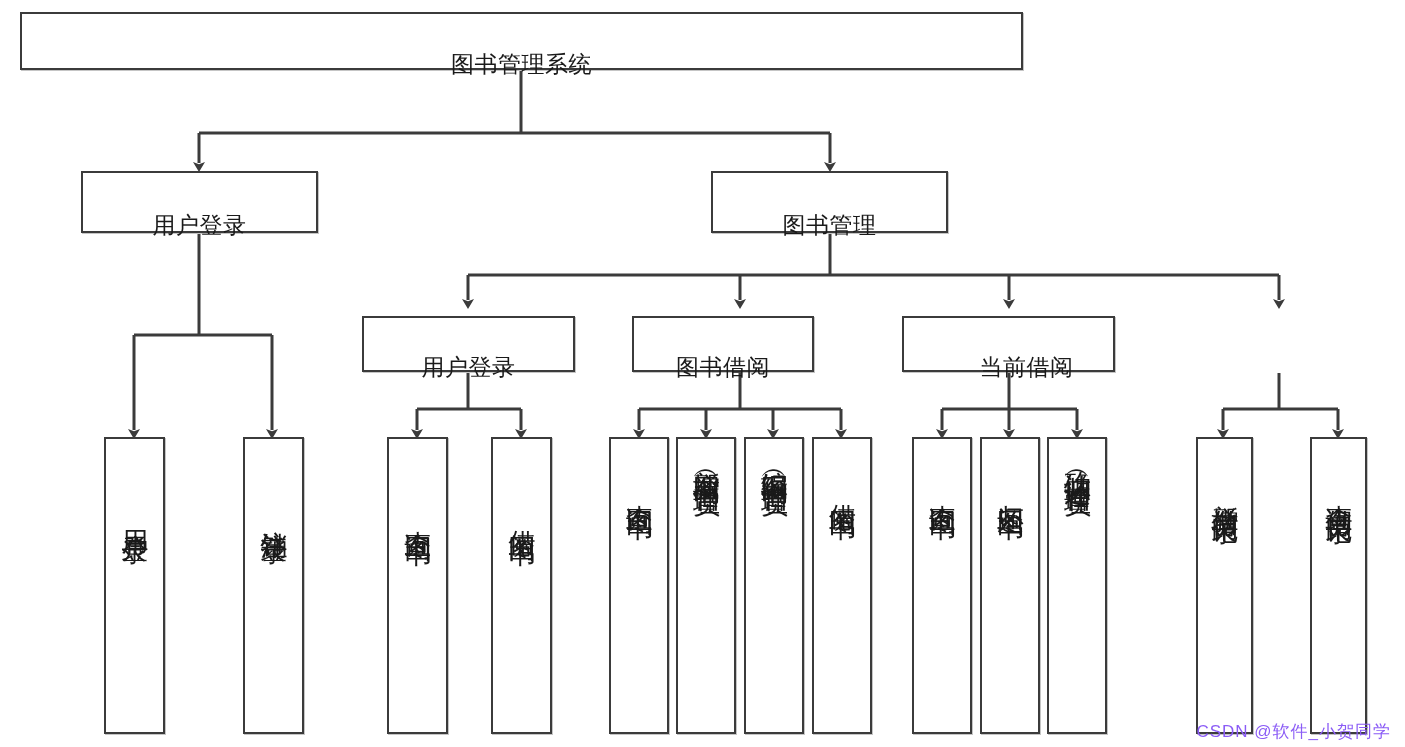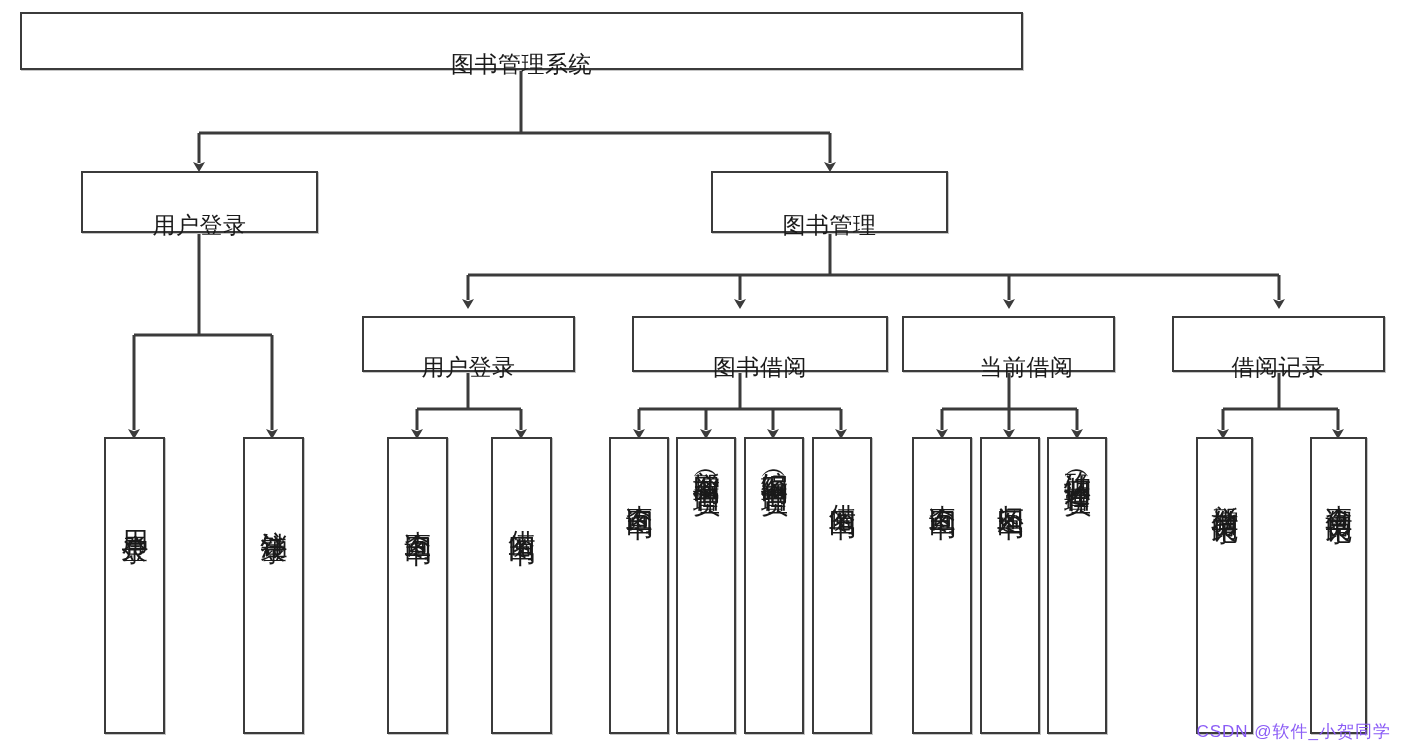--- a/index.html
+++ b/index.html
@@ -142,29 +142,26 @@
   <div class="node horiz" style="left:81px; top:171px; width:237px; height:62px;">
     <span class="lbl">用户登录</span>
   </div>
   <div class="node horiz" style="left:711px; top:171px; width:237px; height:62px;">
     <span class="lbl">图书管理</span>
   </div>
 
   <div class="node horiz" style="left:362px; top:316px; width:213px; height:56px;">
     <span class="lbl">用户登录</span>
   </div>
-  <div class="node horiz" style="left:632px; top:316px; width:256px; height:56px;">
+  <div class="node horiz" style="left:632px; top:316px; width:182px; height:56px;">
     <span class="lbl">图书借阅</span>
   </div>
   <div class="node horiz" style="left:902px; top:316px; width:213px; height:56px;padding-left:36px;">
     <span class="lbl">当前借阅</span>
   </div>
-  <div class="node horiz" style="left:1172px; top:316px; width:213px; height:56px;">
-    <span class="lbl">借阅记录</span>
-  </div>
 
   <div class="node vert mid" style="left:104px; top:437px; width:61px; height:297px;">
     <span class="lbl">用户登录</span>
   </div>
   <div class="node vert mid" style="left:243px; top:437px; width:61px; height:297px;">
     <span class="lbl">注销登录</span>
   </div>
 
   <div class="node vert mid" style="left:387px; top:437px; width:61px; height:297px;">
     <span class="lbl">查询图书</span>

